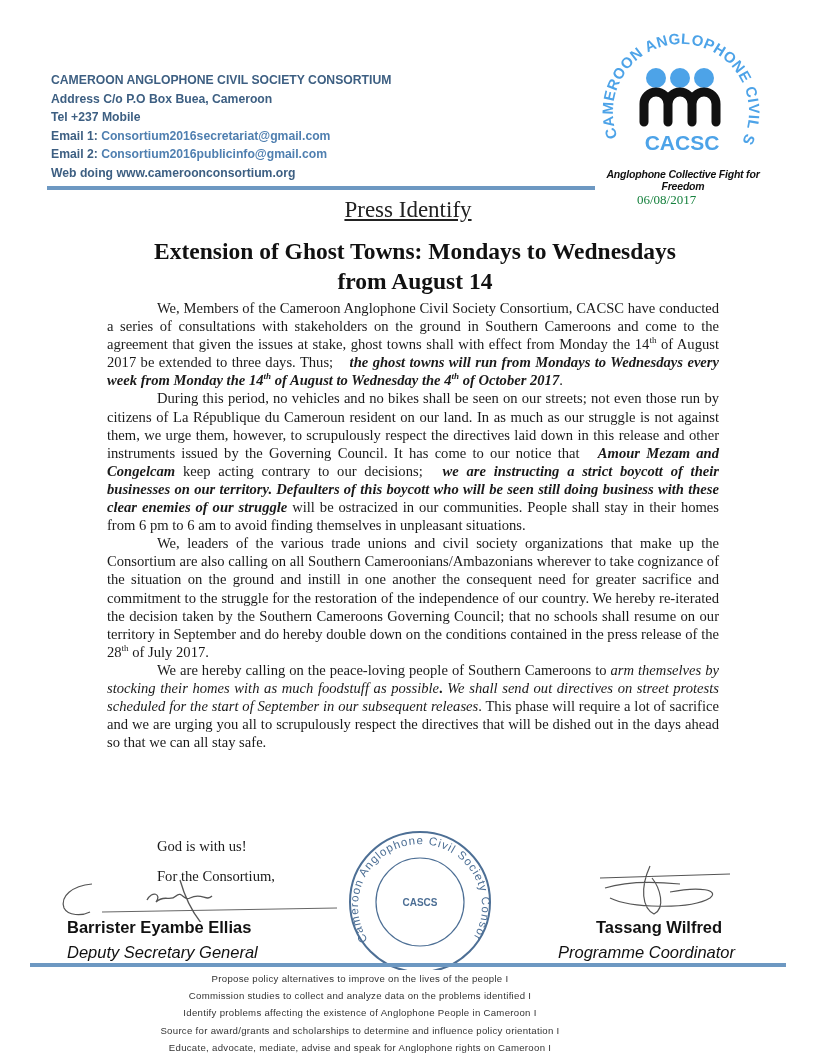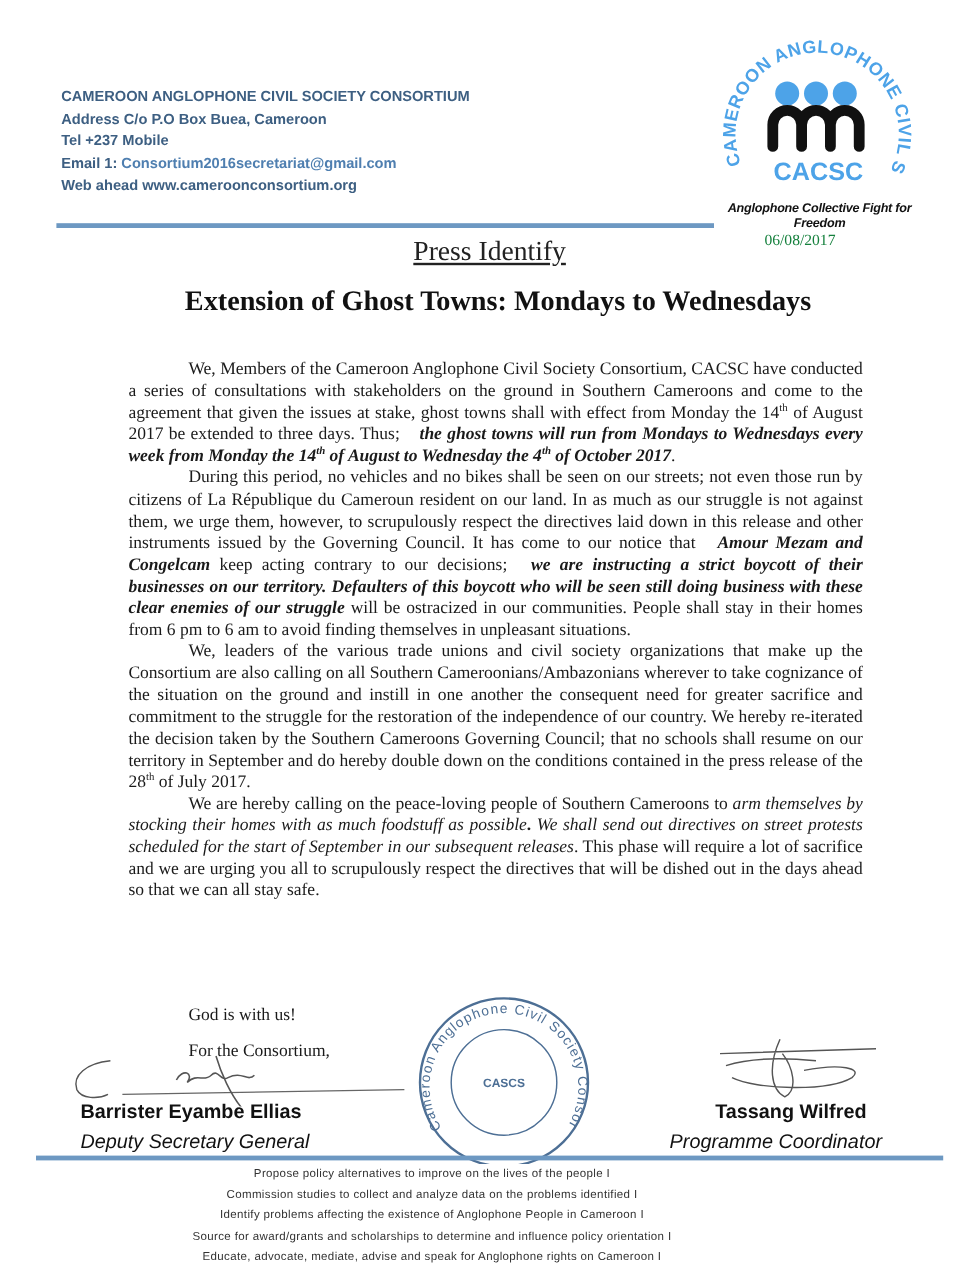--- a/index.html
+++ b/index.html
@@ -27,21 +27,22 @@
   .sig2 { position:absolute; left:590px; top:858px; width:150px; height:60px; }
 </style>
 </head>
 <body>
 
 <div class="hdr">
   <div>CAMEROON ANGLOPHONE CIVIL SOCIETY CONSORTIUM</div>
   <div>Address C/o P.O Box  Buea, Cameroon</div>
   <div>Tel +237 Mobile</div>
   <div><span>Email 1: </span><span class="val">Consortium2016secretariat@gmail.com</span></div>
-  <div>Web ahead www.cameroonconsortium.org</div>
+  <div><span>Email 2: </span><span class="val">Consortium2016publicinfo@gmail.com</span></div>
+  <div>Web doing www.cameroonconsortium.org</div>
 </div>
 <div class="hdr-line"></div>
 
 <svg class="logo" viewBox="0 0 180 180">
   <defs>
     <path id="ringPath" d="M 28 128 A 68 68 0 1 1 150 128"></path>
   </defs>
   <text font-family="Liberation Sans, sans-serif" font-weight="bold" font-size="15" fill="#4da3e8" letter-spacing="0.5">
     <textPath href="#ringPath" startOffset="2%">CAMEROON ANGLOPHONE CIVIL SOCIETY CONSORTIUM</textPath>
   </text>
@@ -52,20 +53,21 @@
     <path d="M52 108 V90 a12 12 0 0 1 24 0 V108 M76 90 a12 12 0 0 1 24 0 V108 M100 90 a12 12 0 0 1 24 0 V108" fill="none" stroke="#111" stroke-width="9" stroke-linecap="round"></path>
   </g>
   <text x="90" y="136" text-anchor="middle" font-family="Liberation Sans, sans-serif" font-weight="bold" font-size="21" fill="#4da3e8">CACSC</text>
 </svg>
 <div class="tagline">Anglophone Collective Fight for Freedom</div>
 <div class="date">06/08/2017</div>
 
 <div class="pr">Press Identify</div>
 <div class="title">
   <div>Extension of Ghost Towns: Mondays to Wednesdays</div>
+  <div>from August 14</div>
 </div>
 
 <div class="body">
   <p><span>We, Members of the Cameroon Anglophone Civil Society Consortium, CACSC have conducted a series of consultations with stakeholders on the ground in Southern Cameroons and come to the agreement that given the issues at stake, ghost towns shall with effect from Monday the 14</span><sup>th</sup><span> of August 2017 be extended to three days. Thus; </span><span class="bi"><span>the ghost towns will run from Mondays to Wednesdays every week from Monday the 14</span><sup>th</sup><span> of August to Wednesday the 4</span><sup>th</sup><span> of October 2017</span></span><span>.</span></p>
   <p><span>During this period, no vehicles and no bikes shall be seen on our streets; not even those run by citizens of La République du Cameroun resident on our land. In as much as our struggle is not against them, we urge them, however, to scrupulously respect the directives laid down in this release and other instruments issued by the Governing Council. It has come to our notice that </span><span class="bi">Amour Mezam and Congelcam</span><span> keep acting contrary to our decisions; </span><span class="bi">we are instructing a strict boycott of their businesses on our territory. Defaulters of this boycott who will be seen still doing business with these clear enemies of our struggle</span><span> will be ostracized in our communities. People shall stay in their homes from 6 pm to 6 am to avoid finding themselves in unpleasant situations.</span></p>
   <p><span>We, leaders of the various trade unions and civil society organizations that make up the Consortium are also calling on all Southern Cameroonians/Ambazonians wherever to take cognizance of the situation on the ground and instill in one another the consequent need for greater sacrifice and commitment to the struggle for the restoration of the independence of our country. We hereby re-iterated the decision taken by the Southern Cameroons Governing Council; that no schools shall resume on our territory in September and do hereby double down on the conditions contained in the press release of the 28</span><sup>th</sup><span> of July 2017.</span></p>
   <p><span>We are hereby calling on the peace-loving people of Southern Cameroons to </span><span class="it">arm themselves by stocking their homes with as much foodstuff as possible</span><b>. </b><span class="it">We shall send out directives on street protests scheduled for the start of September in our subsequent releases</span><span>. This phase will require a lot of sacrifice and we are urging you all to scrupulously respect the directives that will be dished out in the days ahead so that we can all stay safe.</span></p>
 </div>
 
 <div class="closing" style="top:838px;">God is with us!</div>

